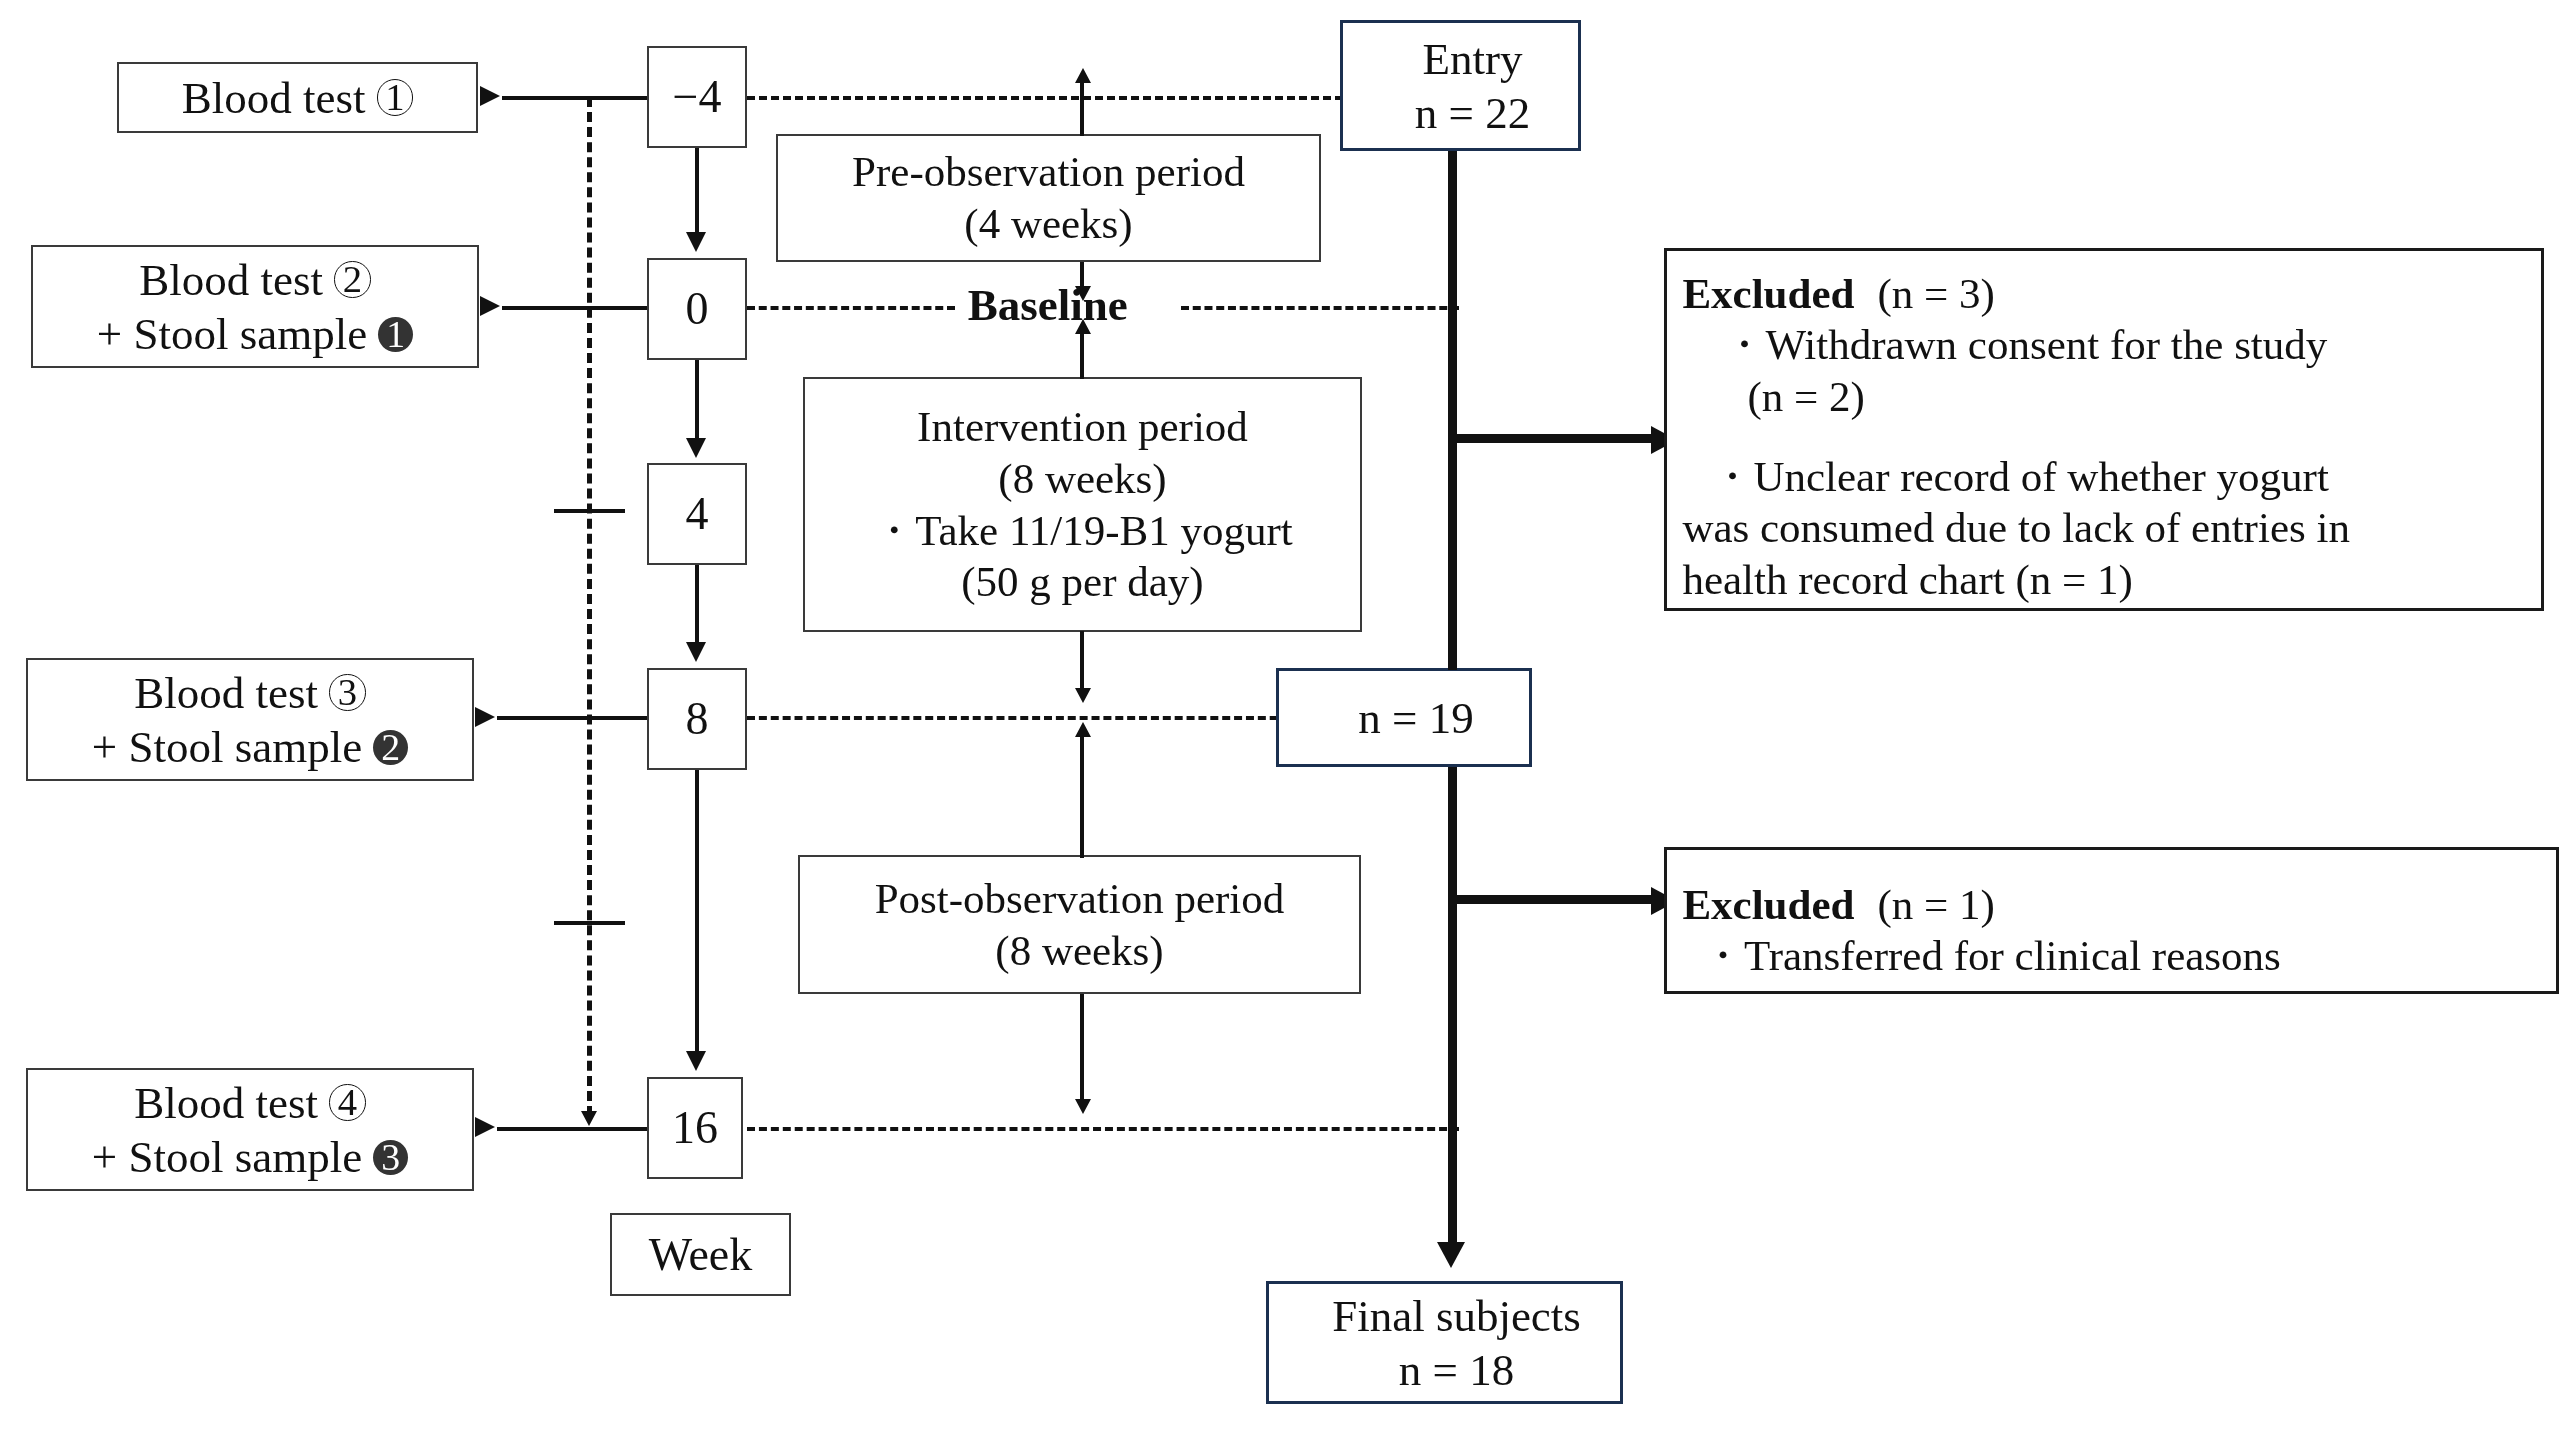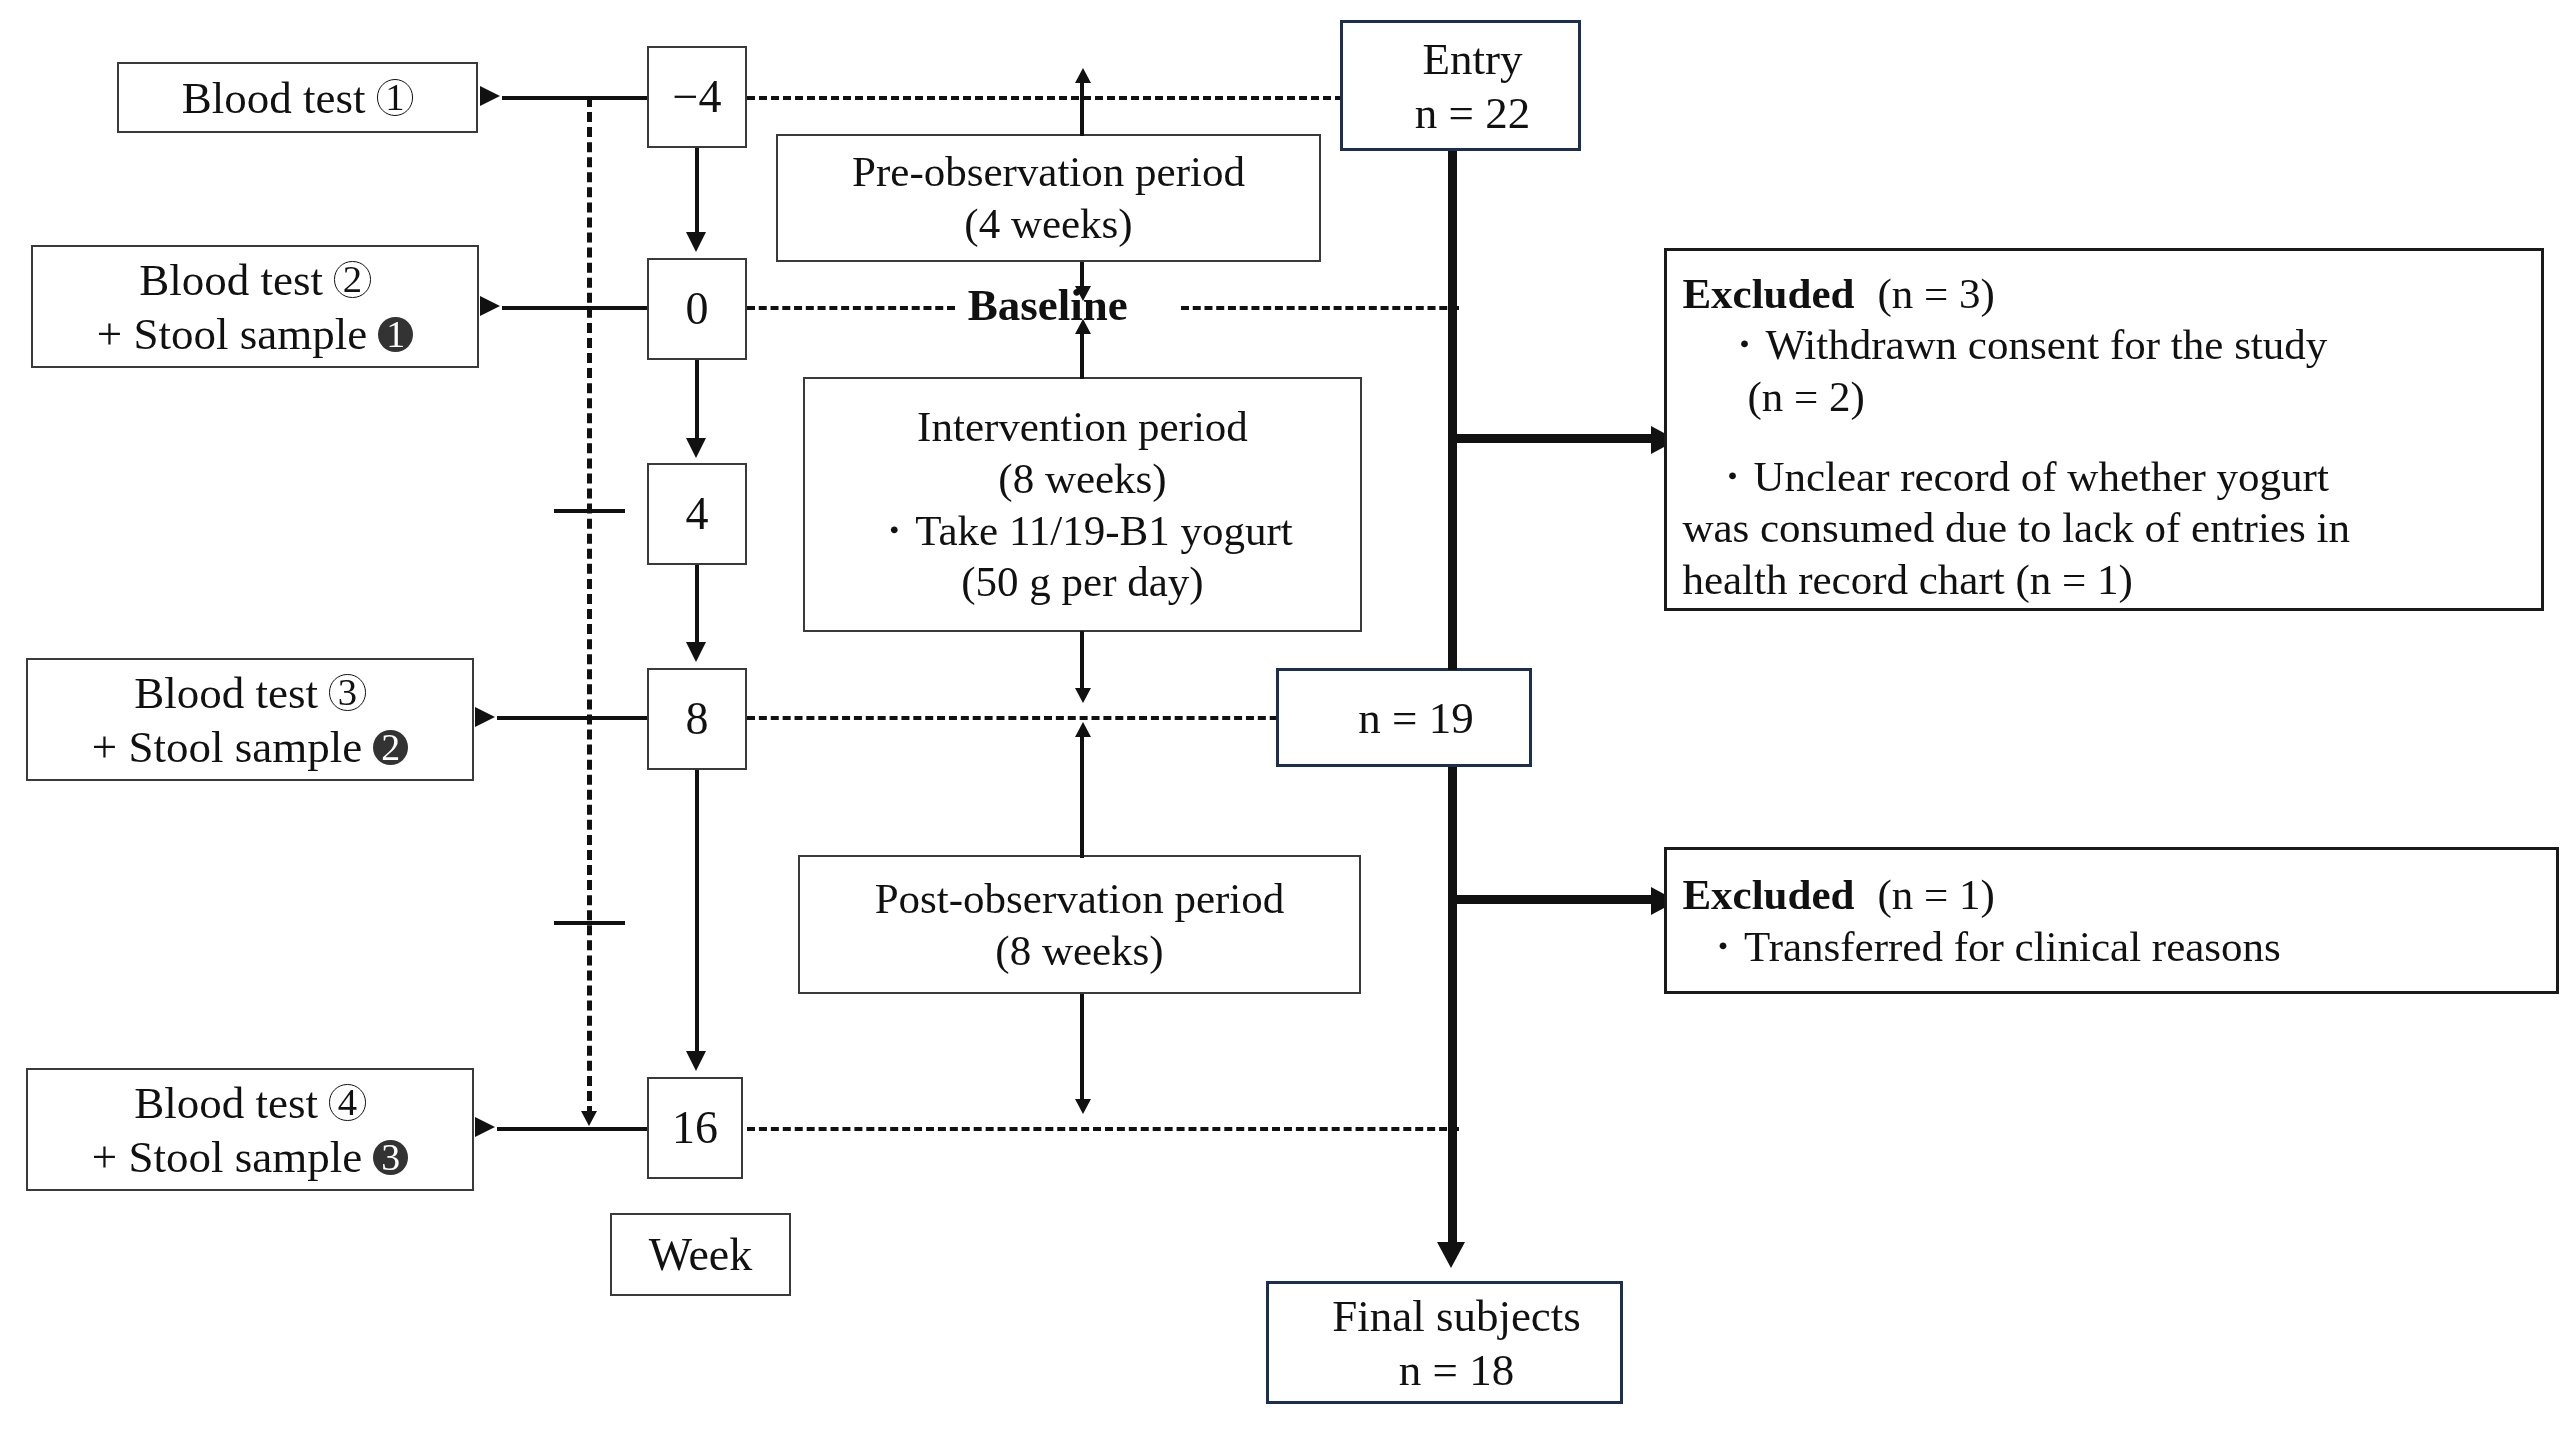--- a/index.html
+++ b/index.html
@@ -294,21 +294,21 @@
       <b class="hdr">Excluded</b>
       <span style="margin-left:12.3px;">(n = 3)</span>
     </span>
     <span class="ln" style="margin-left:40px;">・Withdrawn consent for the study</span>
     <span class="ln" style="margin-left:65px;">(n = 2)</span>
     <span class="ln" style="margin-left:28px;margin-top:28px;">・Unclear record of whether yogurt</span>
     <span class="ln">was consumed due to lack of entries in</span>
     <span class="ln">health record chart (n = 1)</span>
   </div>
 
-  <div class="box thick t56 left-align" style="left:1664px;top:847px;width:895px;height:147px;padding:9.3px 15.4px;justify-content:center;">
+  <div class="box thick t56 left-align" style="left:1664px;top:847px;width:895px;height:147px;padding:9.3px 15.4px;justify-content:flex-end;">
     <span class="ln">
       <b class="hdr">Excluded</b>
       <span style="margin-left:12.3px;">(n = 1)</span>
     </span>
     <span class="ln" style="margin-left:18.5px;">・Transferred for clinical reasons</span>
   </div>
 
 </div>
 
 

